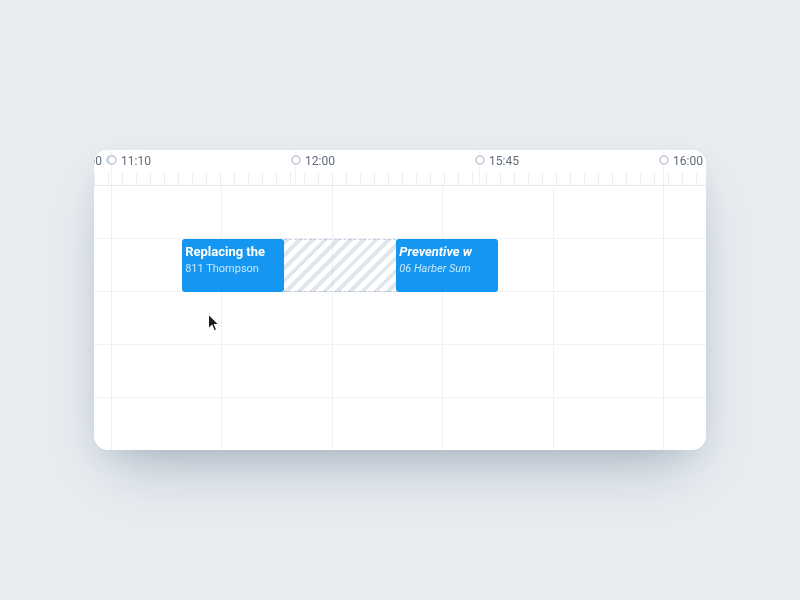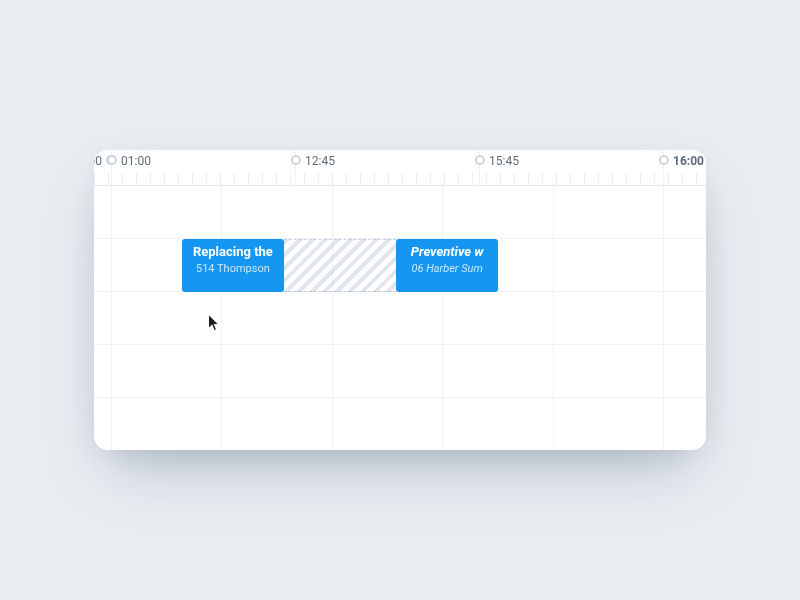--- a/index.html
+++ b/index.html
@@ -33,21 +33,21 @@
     position: absolute; inset: 0;
     display: flex;
   }
   .ruler-col {
     position: relative;
     border-right: 1px solid #f1f3f7;
     overflow: visible;
   }
   .ruler-col:first-child { width: 18px; flex: none; }
   .ruler-col.major { flex: 1 1 0; }
-  .ruler-col:last-child { border-right: none; font-weight: bold; }
+  .ruler-col:last-child { border-right: none; }
   .major-dot {
     position: absolute;
     left: -5px; top: 5px;
     width: 10px; height: 10px;
     border-radius: 50%;
     background: #ffffff;
     border: 2px solid #cdd6e0;
   }
   .major-label {
     position: absolute;
@@ -122,21 +122,20 @@
     border-left: none; border-right: none;
   }
   .event {
     position: absolute;
     background: #1596f0;
     border-radius: 3px;
     padding: 6px 3px 7px;
     overflow: hidden;
     color: #ffffff;
     cursor: pointer;
-    text-align: center;
   }
   .event .title {
     font-size: 13px;
     font-weight: 700;
     line-height: 1.15;
     white-space: nowrap;
     overflow: hidden;
     text-overflow: clip;
   }
   .event .sub {
@@ -159,25 +158,25 @@
 <div class="panel">
 
   <div class="ruler">
     <div class="ruler-cols">
       <div class="ruler-col lead">
         <span class="major-dot"></span>
         <span class="major-label">10:00</span>
       </div>
       <div class="ruler-col major">
         <span class="major-dot"></span>
-        <span class="major-label">01:00</span>
+        <span class="major-label">11:10</span>
       </div>
       <div class="ruler-col major">
         <span class="major-dot"></span>
-        <span class="major-label">12:45</span>
+        <span class="major-label">12:00</span>
       </div>
       <div class="ruler-col major">
         <span class="major-dot"></span>
         <span class="major-label">15:45</span>
       </div>
       <div class="ruler-col major" style="flex:none;width:42px">
         <span class="major-dot"></span>
         <span class="major-label">16:00</span>
       </div>
     </div>
@@ -201,21 +200,21 @@
       <div class="grid-row"></div>
       <div class="grid-row"></div>
     </div>
 
     <div class="events">
 
       <div class="hatched" style="left:31.0%; width:18.3%; top:20.1%; height:20.0%;"></div>
 
       <div class="event" style="left:14.4%; width:16.6%; top:20.1%; height:20.0%;">
         <div class="title">Replacing the</div>
-        <div class="sub">514 Thompson</div>
+        <div class="sub">811 Thompson</div>
       </div>
 
       <div class="event" style="left:49.4%; width:16.6%; top:20.1%; height:20.0%;font-style:italic;">
         <div class="title">Preventive w</div>
         <div class="sub">06 Harber Sum</div>
       </div>
 
       <div class="cursor" style="left:18.5%; top:48%;">
         <svg viewBox="0 0 12 18" width="14" height="20">
           <path d="M1 1 L1 14 L4.2 11.2 L6.2 16 L8.4 15.1 L6.4 10.4 L10.5 10.4 Z" fill="#1e1e1e" stroke="#ffffff" stroke-width="1"></path>

